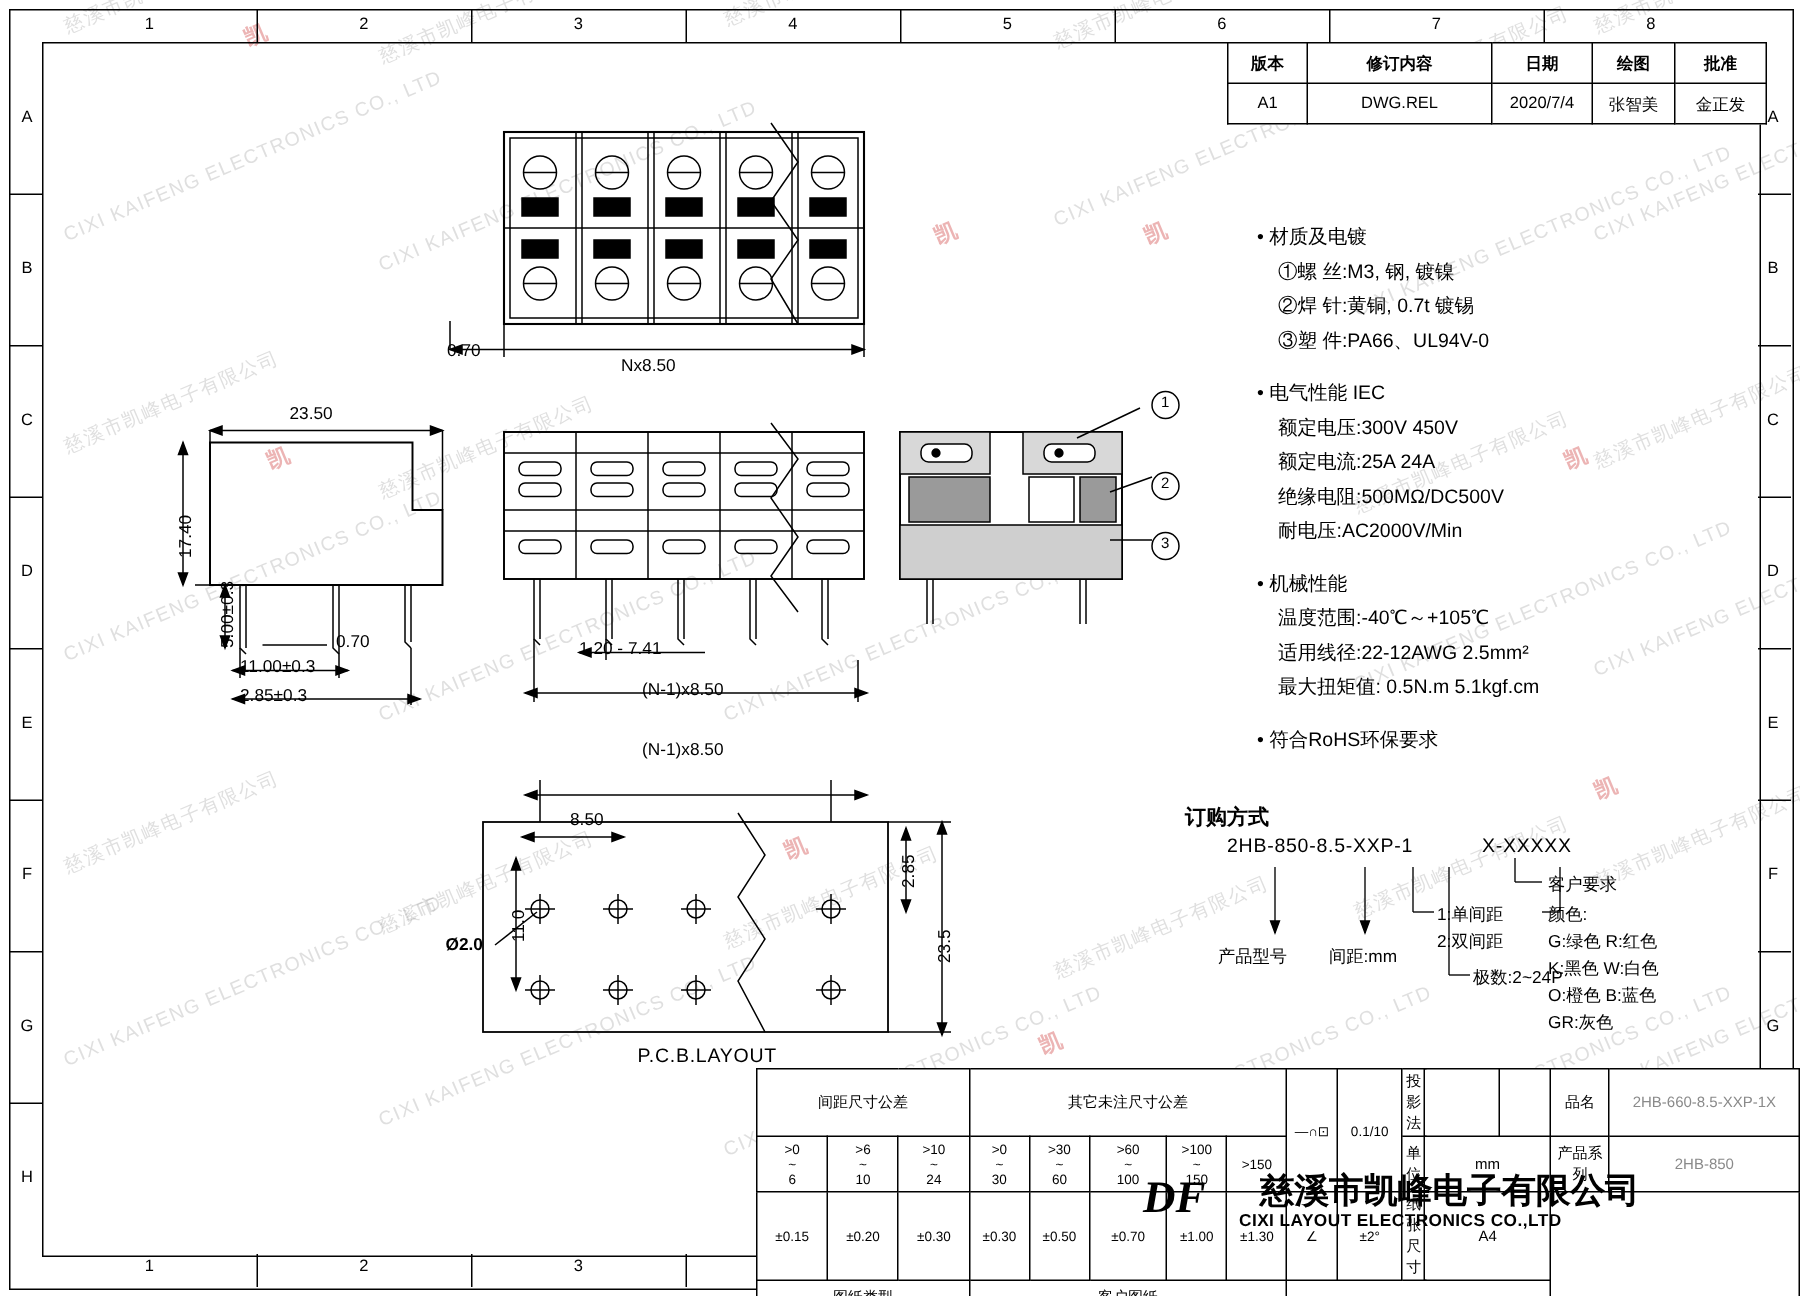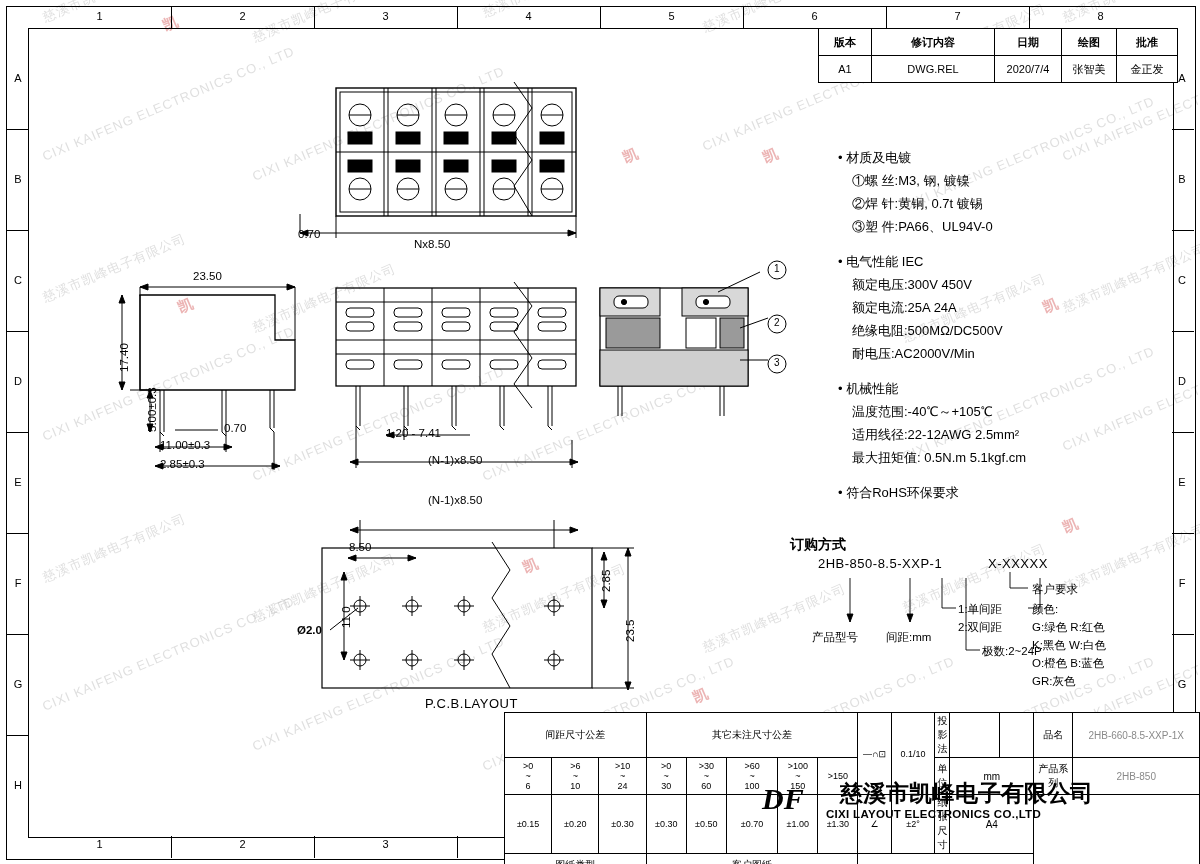--- a/index.html
+++ b/index.html
@@ -509,21 +509,21 @@
   <div class="dim v" style="left:118px;top:372px;">17.40</div>
   <div class="dim v" style="left:146px;top:432px;">5.00±0.3</div>
   <div class="dim" style="left:224px;top:422px;">0.70</div>
   <div class="dim" style="left:160px;top:439px;">11.00±0.3</div>
   <div class="dim" style="left:160px;top:458px;">2.85±0.3</div>
 
   <div class="dim" style="left:386px;top:427px;">1.20 - 7.41</div>
   <div class="dim" style="left:428px;top:454px;">(N-1)x8.50</div>
 
   <div class="dim" style="left:428px;top:494px;">(N-1)x8.50</div>
-  <div class="dim" style="left:349px;top:541px;">8.50</div>
+  <div class="dim" style="left:380px;top:541px;">8.50</div>
   <div class="dim v" style="left:340px;top:628px;">11.0</div>
   <div class="dim" style="left:297px;top:624px;font-weight:bold;">Ø2.0</div>
   <div class="dim v" style="left:600px;top:592px;">2.85</div>
   <div class="dim v" style="left:624px;top:642px;">23.5</div>
   <div class="pcb-label" style="left:425px;top:696px;">P.C.B.LAYOUT</div>
 
   <div class="dim" style="left:774px;top:263px;font-size:10px;">1</div>
   <div class="dim" style="left:774px;top:317px;font-size:10px;">2</div>
   <div class="dim" style="left:774px;top:357px;font-size:10px;">3</div>
 

